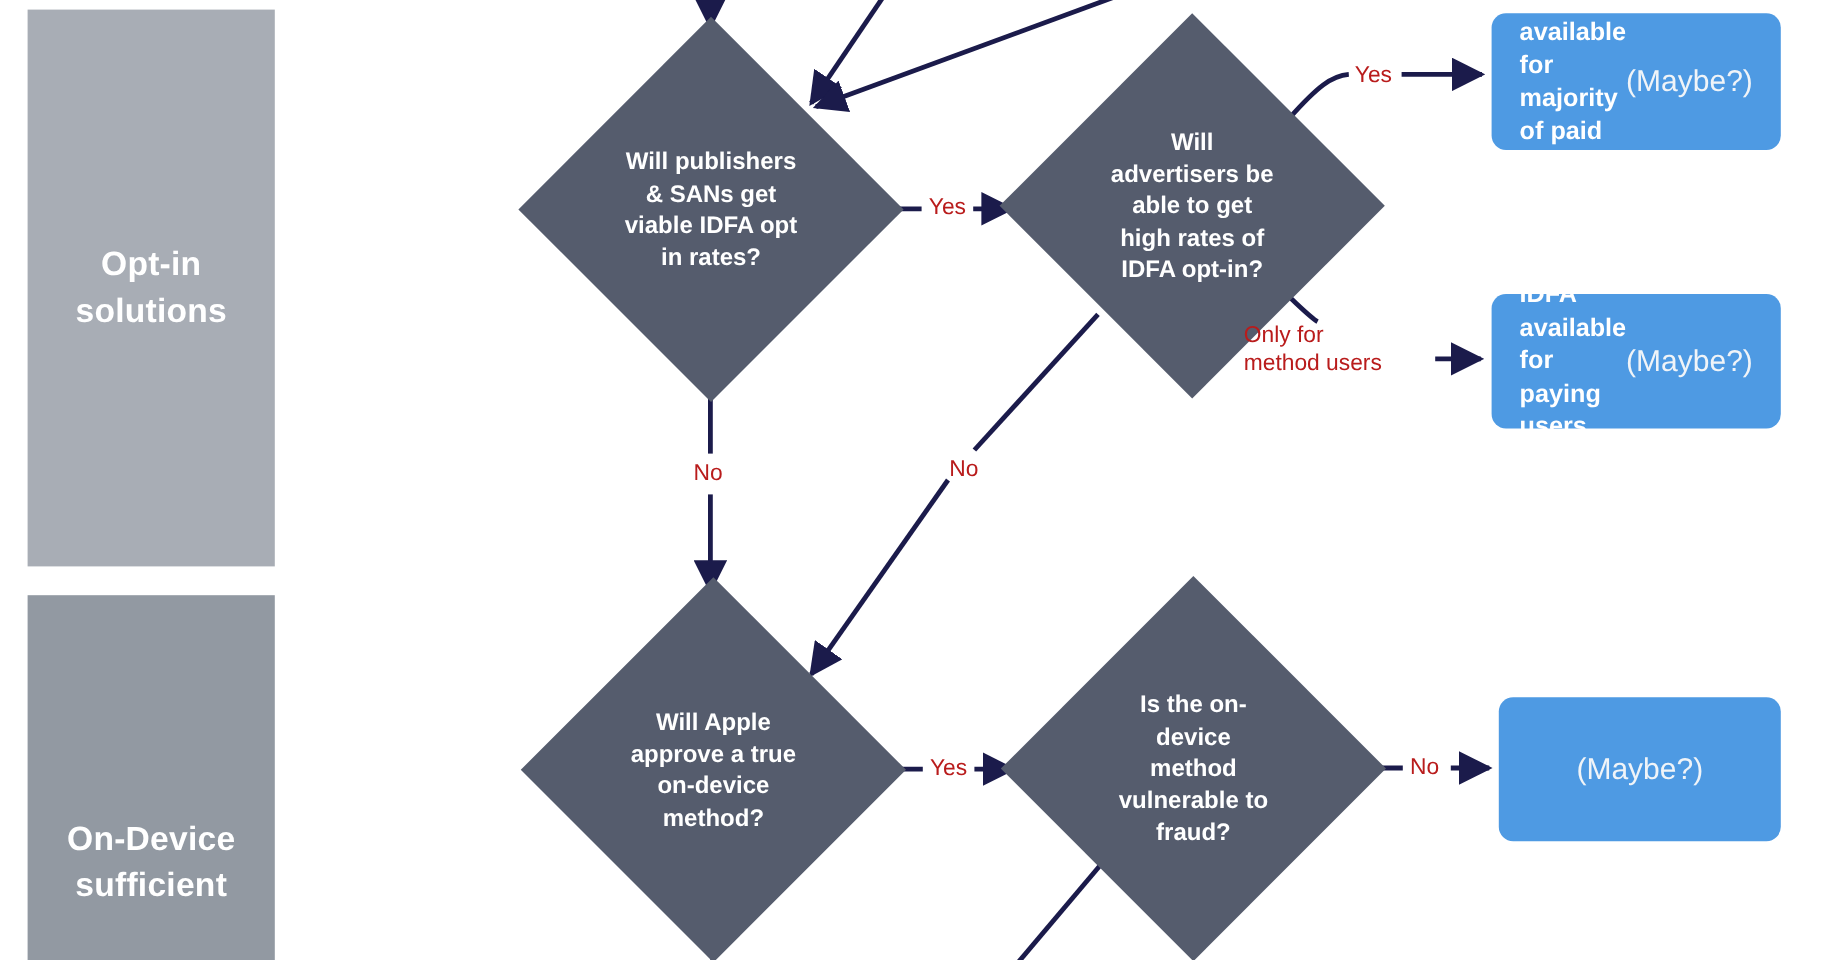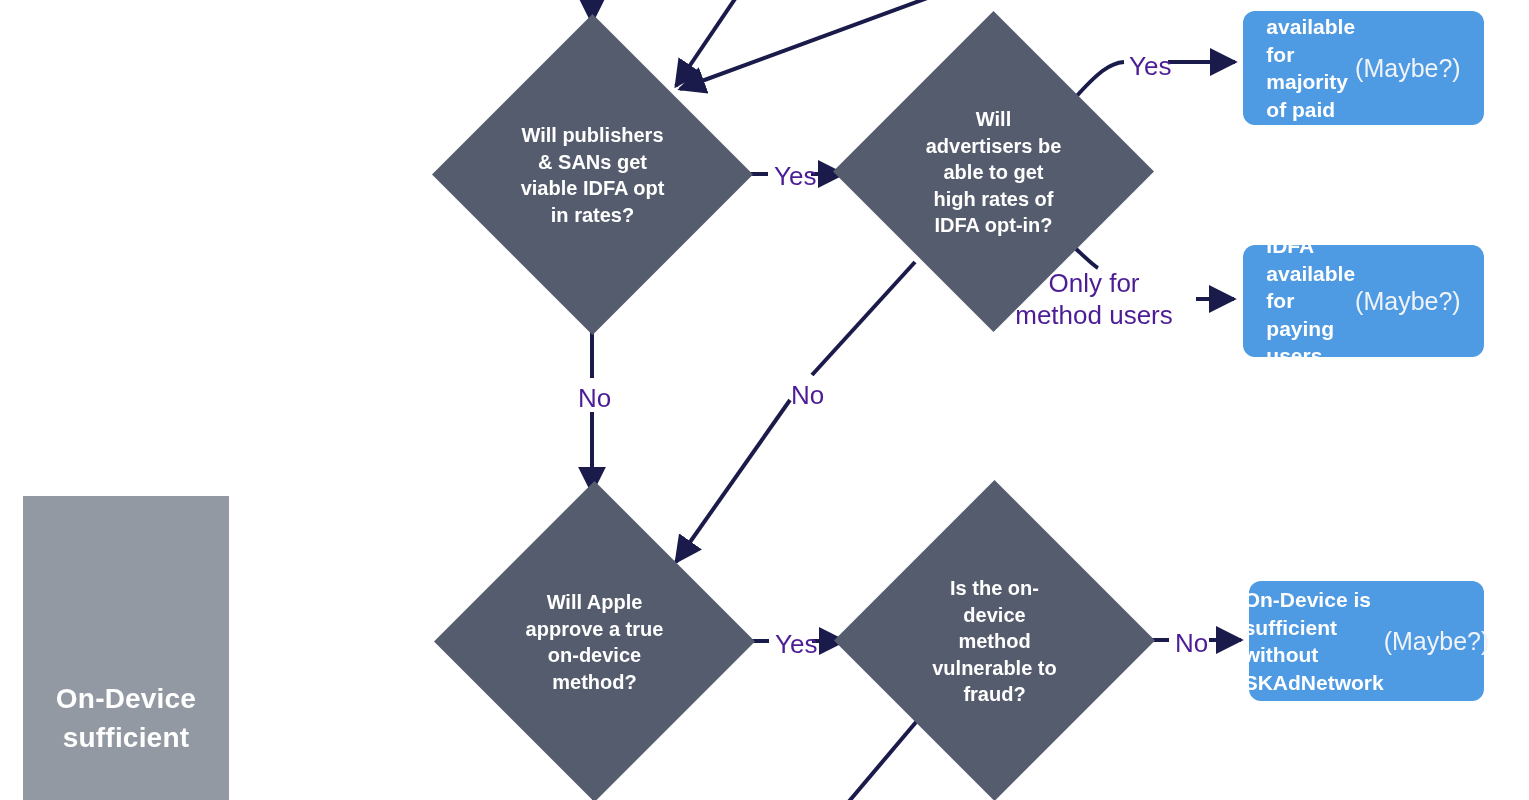--- a/index.html
+++ b/index.html
@@ -145,25 +145,24 @@
   #outcome-sufficient {
     left: 1249px;
     top: 581px;
     width: 235px;
     height: 120px;
   }
 
   
   .edge-label {
     position: absolute;
-    color: #4c1d95;
-    font-size: 26px;
+    color: #b91c1c;
+    font-size: 19px;
     line-height: 1.22;
     white-space: pre-line;
-    text-align: center;
   }
   #label-yes-publishers { left: 774px; top: 161px; }
   #label-no-publishers  { left: 578px; top: 383px; }
   #label-yes-advertisers { left: 1129px; top: 51px; }
   #label-onlypaying     { left: 1094px; top: 268px; transform: translateX(-50%); }
   #label-no-advertisers { left: 791px; top: 380px; }
   #label-yes-apple      { left: 775px; top: 629px; }
   #label-no-fraud       { left: 1175px; top: 628px; }
 </style>
 </head>
@@ -237,20 +236,24 @@
     <g>
       <path d="M 594 757 L 594 812" stroke="#1b1b4b" stroke-width="4" fill="none"></path>
     </g>
 
     
     <g>
       <path d="M 922 715 L 840 812" stroke="#1b1b4b" stroke-width="4" fill="none"></path>
     </g>
   </svg>
 
+  <div id="band-optin" class="band">
+    <span>Opt-in
+solutions</span>
+  </div>
 
   <div id="band-ondevice" class="band">
     <span>On-Device
 sufficient</span>
   </div>
 
   <div id="diamond-publishers" class="diamond">
     <span class="dlabel">Will publishers
 &amp; SANs get
 viable IDFA opt
@@ -286,23 +289,20 @@
     <span class="line-maybe">(Maybe?)</span>
   </div>
 
   <div id="outcome-paying" class="outcome">
     <span class="line-main">IDFA available for
 paying users</span>
     <span class="line-maybe">(Maybe?)</span>
   </div>
 
   <div id="outcome-sufficient" class="outcome">
-    <span class="line-main">On-Device is
-sufficient without
-SKAdNetwork</span>
     <span class="line-maybe">(Maybe?)</span>
   </div>
 
   <span id="label-yes-publishers" class="edge-label">Yes</span>
 
   <span id="label-no-publishers" class="edge-label">No</span>
 
   <span id="label-yes-advertisers" class="edge-label">Yes</span>
 
   <span id="label-onlypaying" class="edge-label">Only for

